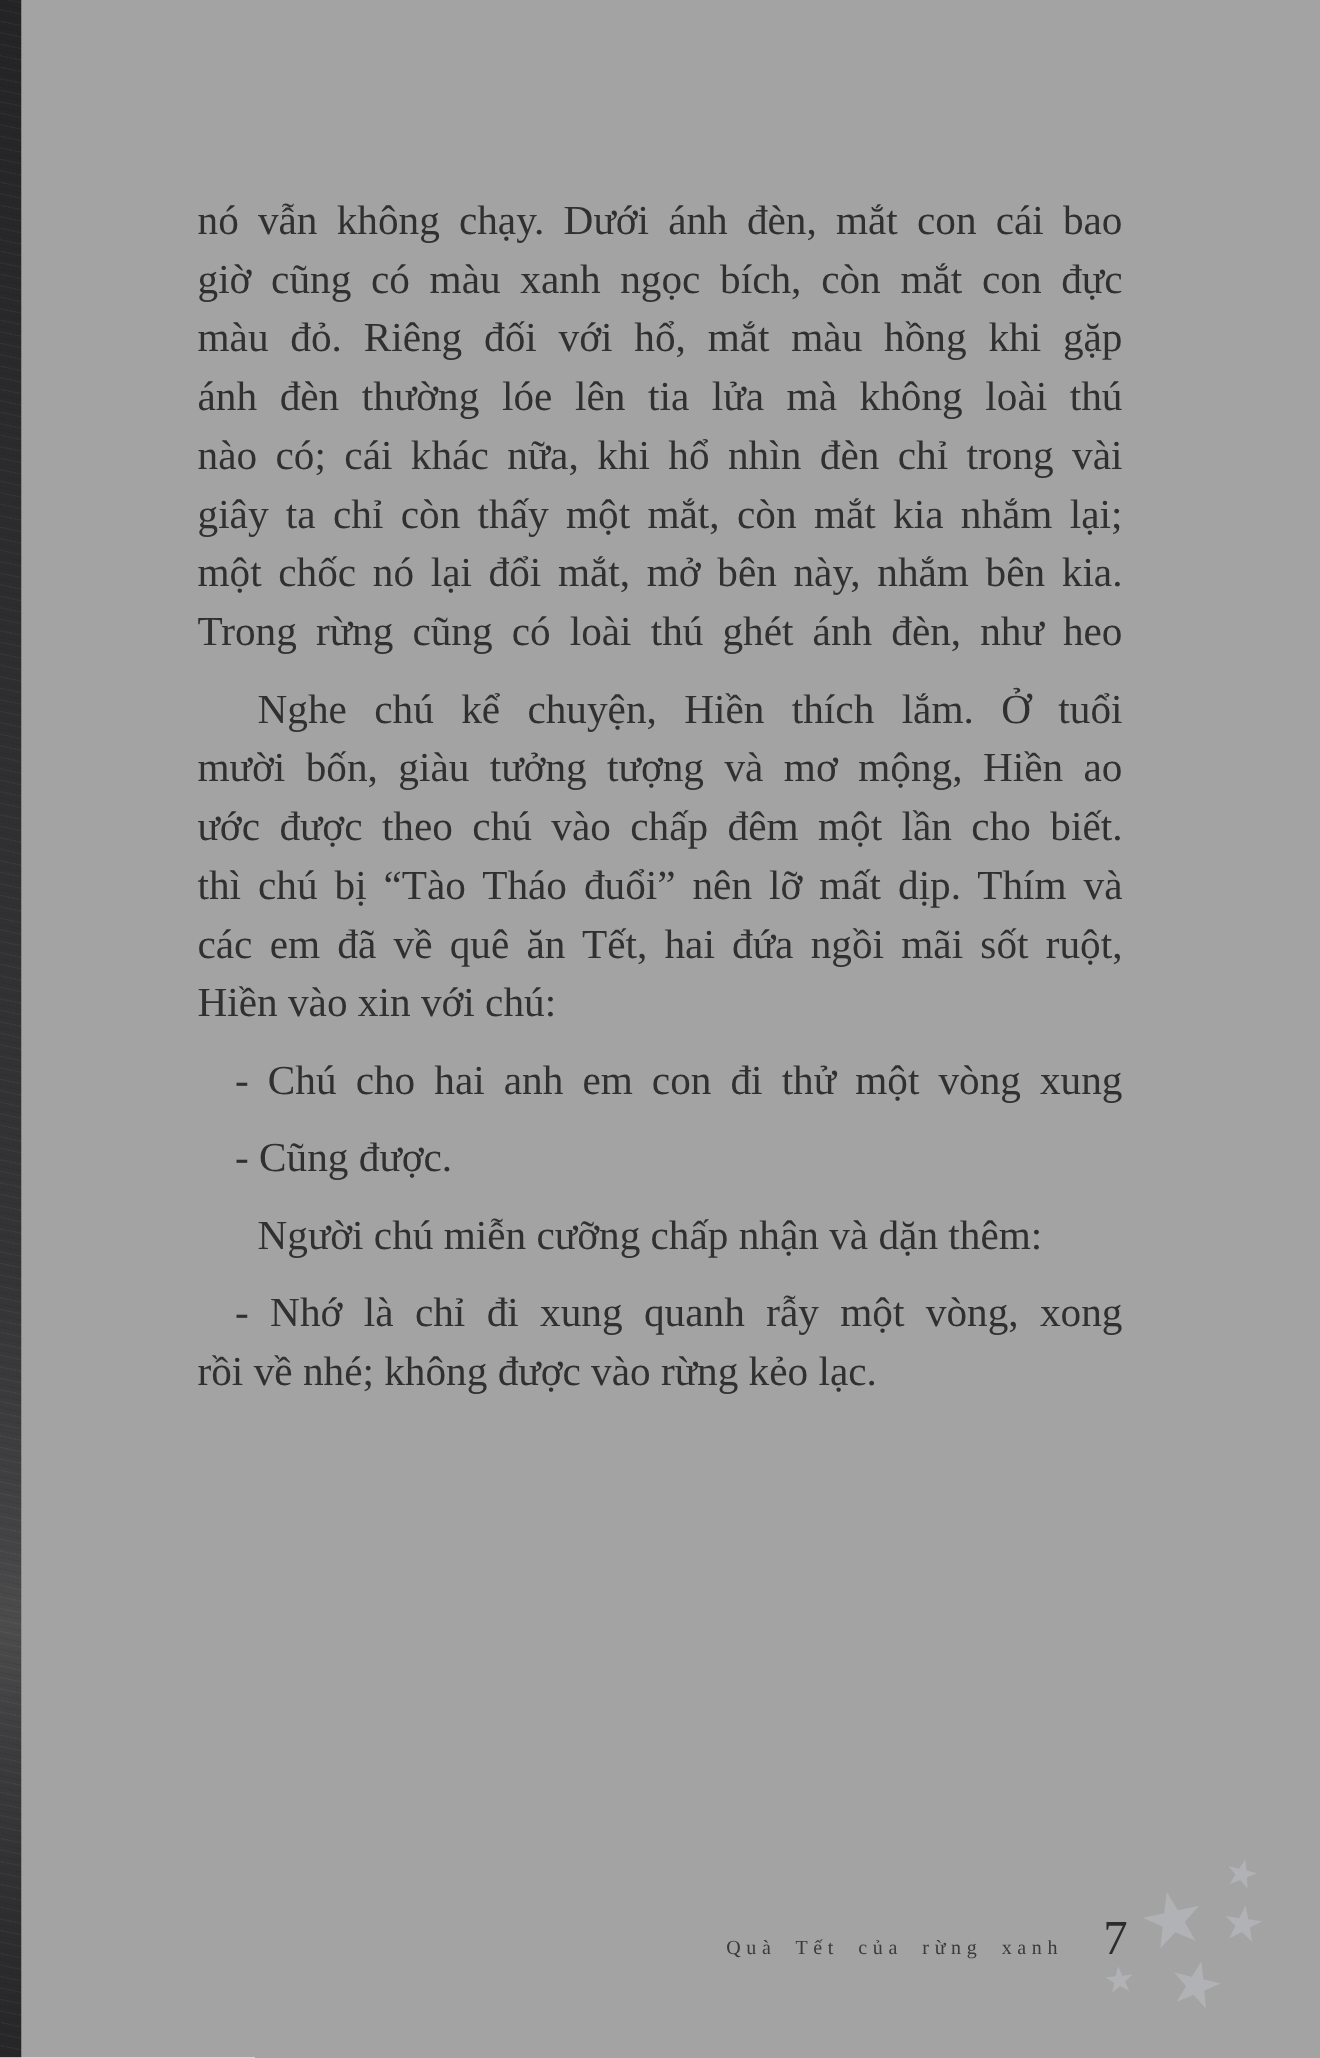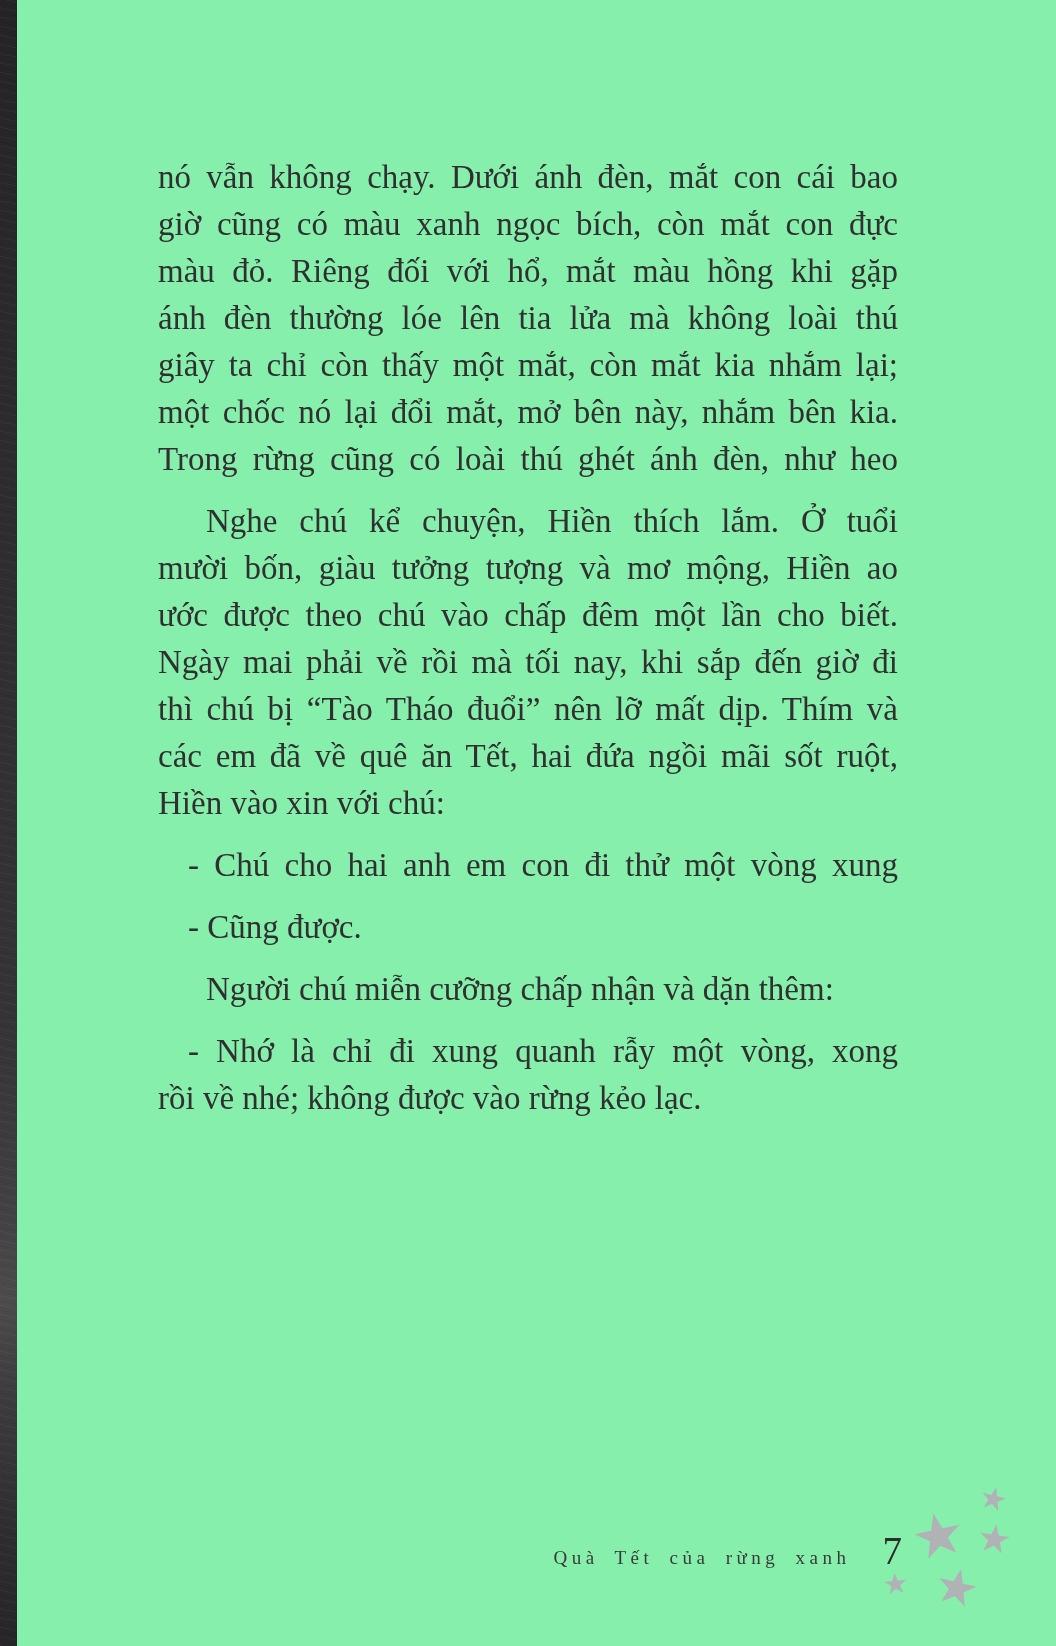--- a/index.html
+++ b/index.html
@@ -1,19 +1,19 @@
 <!DOCTYPE html>
 <html style="--star-color: #b1b2b6;"><head>
 <meta charset="utf-8">
 <style>
   html,body{margin:0;padding:0;background:#ffffff;}
   .page{
     position:relative;
     width:1056px;height:1646px;
-    background:#86efac;
+    background:#a3a3a3;
     overflow:hidden;
     font-family:"Liberation Serif","DejaVu Serif",serif;
     color:#303030;
   }
   
   .spine{
     position:absolute;left:0;top:0;width:17px;height:1646px;
     background:
       linear-gradient(180deg,
         #242426 0%, #2b2b2d 22%, #313133 45%, #343436 62%,
@@ -36,21 +36,21 @@
     text-align:left;
   }
   .line.jst{text-align:justify;text-align-last:justify;}
   .paragraph.body .line.first{padding-left:48px;}
   .paragraph.dialogue .line.first{padding-left:30px;}
   .footer{
     position:absolute;left:158px;top:1528px;width:744px;
     display:flex;justify-content:flex-end;align-items:baseline;
   }
   .running-title{
-    font-size:19px;letter-spacing:4.5px;word-spacing:7px;
+    font-size:16px;letter-spacing:4.5px;word-spacing:7px;
     color:#3a3a3a;white-space:nowrap;
   }
   .page-number{
     font-size:39px;color:#2d2d2d;margin-left:32px;
   }
   .star{position:absolute;}
   .star svg{display:block;width:100%;height:100%;}
   .star path{fill:var(--star-color,#b1b2b6);}
   .star-1{left:981px;top:1486px;width:25px;height:25px;transform:rotate(14deg);}
   .star-2{left:914px;top:1511px;width:48px;height:48px;transform:rotate(-12deg);}
@@ -64,29 +64,29 @@
 <div class="page" style="color: rgb(48, 48, 48);">
 
   <div class="spine"></div>
 
   <div class="text-block">
       <div class="paragraph continuation">
         <div class="line jst">nó vẫn không chạy. Dưới ánh đèn, mắt con cái bao</div>
         <div class="line jst">giờ cũng có màu xanh ngọc bích, còn mắt con đực</div>
         <div class="line jst">màu đỏ. Riêng đối với hổ, mắt màu hồng khi gặp</div>
         <div class="line jst">ánh đèn thường lóe lên tia lửa mà không loài thú</div>
+        <div class="line jst">nào có; cái khác nữa, khi hổ nhìn đèn chỉ trong vài</div>
         <div class="line jst">giây ta chỉ còn thấy một mắt, còn mắt kia nhắm lại;</div>
         <div class="line jst">một chốc nó lại đổi mắt, mở bên này, nhắm bên kia.</div>
         <div class="line jst">Trong rừng cũng có loài thú ghét ánh đèn, như heo</div>
       </div>
       <div class="paragraph body">
         <div class="line jst first">Nghe chú kể chuyện, Hiền thích lắm. Ở tuổi</div>
         <div class="line jst">mười bốn, giàu tưởng tượng và mơ mộng, Hiền ao</div>
         <div class="line jst">ước được theo chú vào chấp đêm một lần cho biết.</div>
-        <div class="line jst">Ngày mai phải về rồi mà tối nay, khi sắp đến giờ đi</div>
         <div class="line jst">thì chú bị “Tào Tháo đuổi” nên lỡ mất dịp. Thím và</div>
         <div class="line jst">các em đã về quê ăn Tết, hai đứa ngồi mãi sốt ruột,</div>
         <div class="line">Hiền vào xin với chú:</div>
       </div>
       <div class="paragraph dialogue">
         <div class="line jst first">- Chú cho hai anh em con đi thử một vòng xung</div>
       </div>
       <div class="paragraph dialogue">
         <div class="line first">- Cũng được.</div>
       </div>

